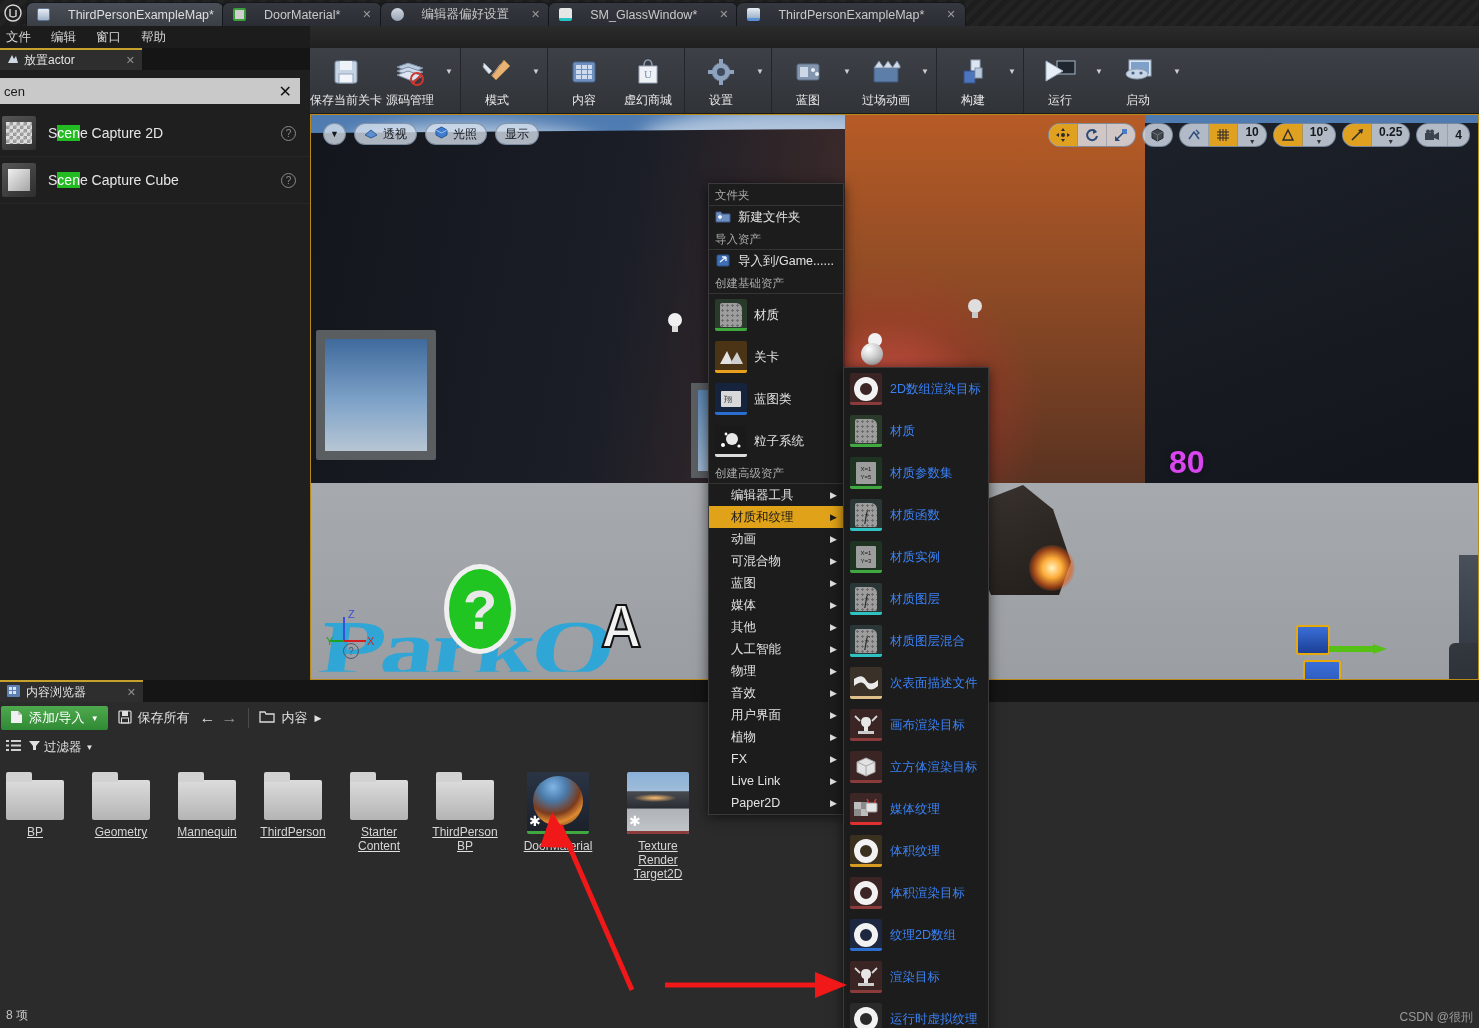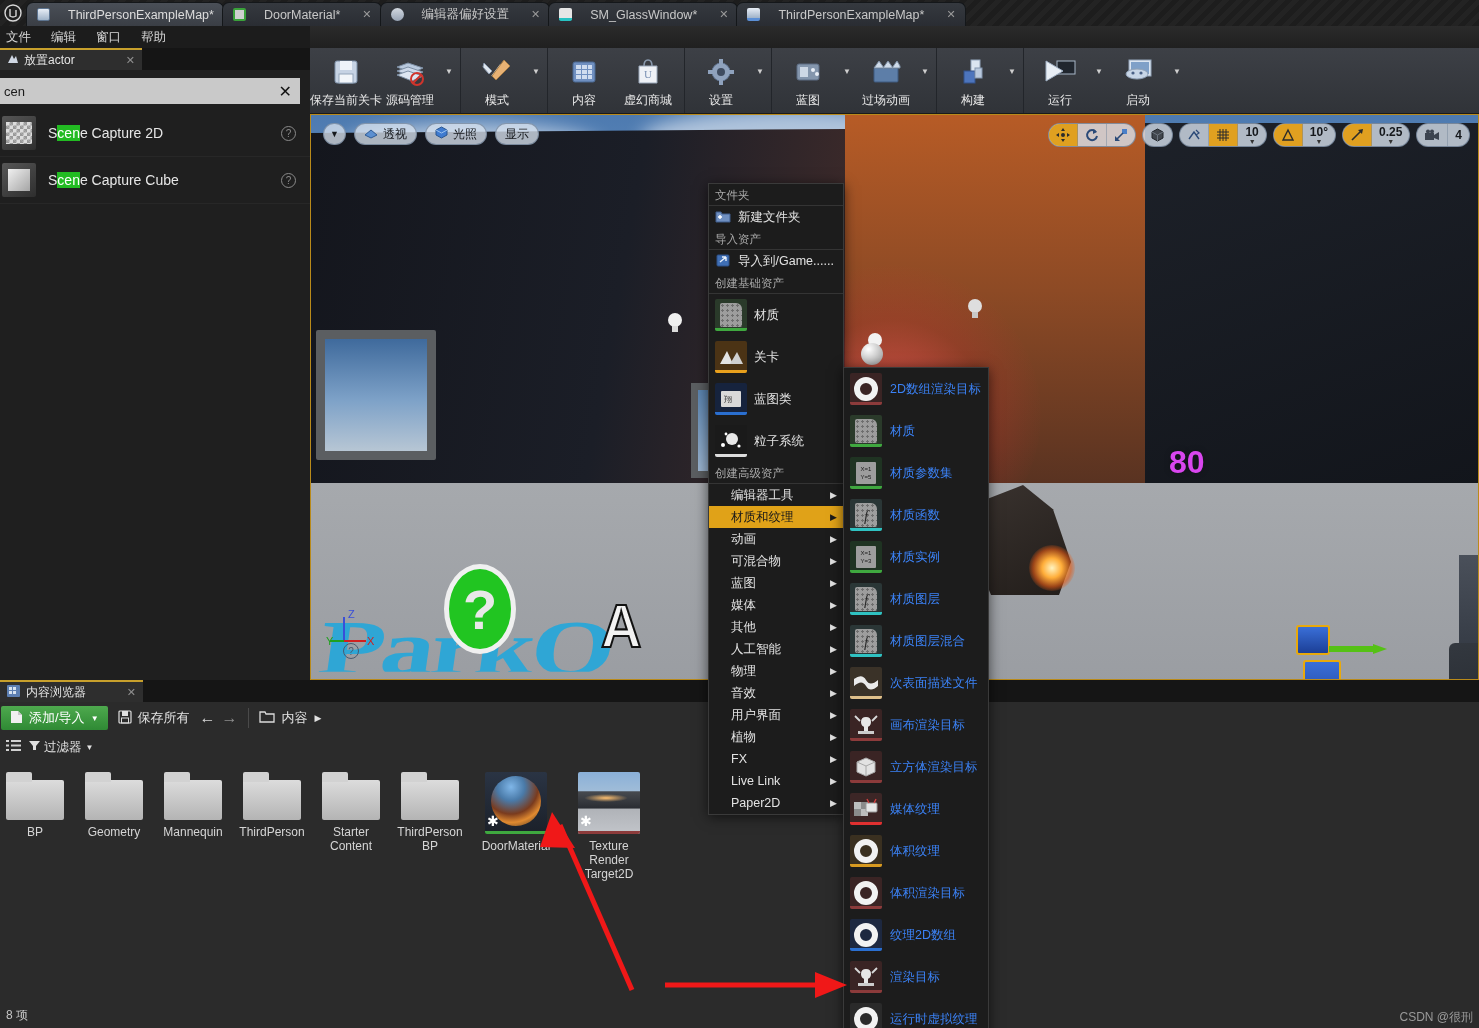--- a/index.html
+++ b/index.html
@@ -292,21 +292,21 @@
   .cb-divider { width:1px; height:20px; background:#4a4a4a; }
   .cb-path { display:flex; align-items:center; gap:7px; font-size:13px; color:#e2e2e2; }
   .cb-filterrow {
     height:26px; display:flex; align-items:center; gap:8px; padding:0 6px; background:#2b2b2b;
   }
   .cb-filterbtn { display:flex; align-items:center; gap:4px; font-size:12.5px; color:#e2e2e2; }
   .cb-searchbox {
     flex:1; height:20px; background:#c9c9c9; color:#6a6a6a; font-size:12px;
     display:flex; align-items:center; padding:0 7px;
   }
-  .cb-grid { display:flex; gap:21px; padding:12px 0 0 6px; }
+  .cb-grid { display:flex; gap:28px; padding:12px 0 0 6px;text-decoration:underline; }
   .cb-cell { width:58px; display:flex; flex-direction:column; align-items:center; }
   .cb-cell.wide { width:72px; }
   .folder-ico { width:58px; height:48px; position:relative; }
   .folder-body {
     position:absolute; left:0; bottom:0; width:58px; height:40px; border-radius:2px;
     background:linear-gradient(#dcdcdc,#b4b4b4);
   }
   .folder-tab {
     position:absolute; left:0; top:0; width:26px; height:10px; border-radius:2px 2px 0 0;
     background:#d2d2d2;

